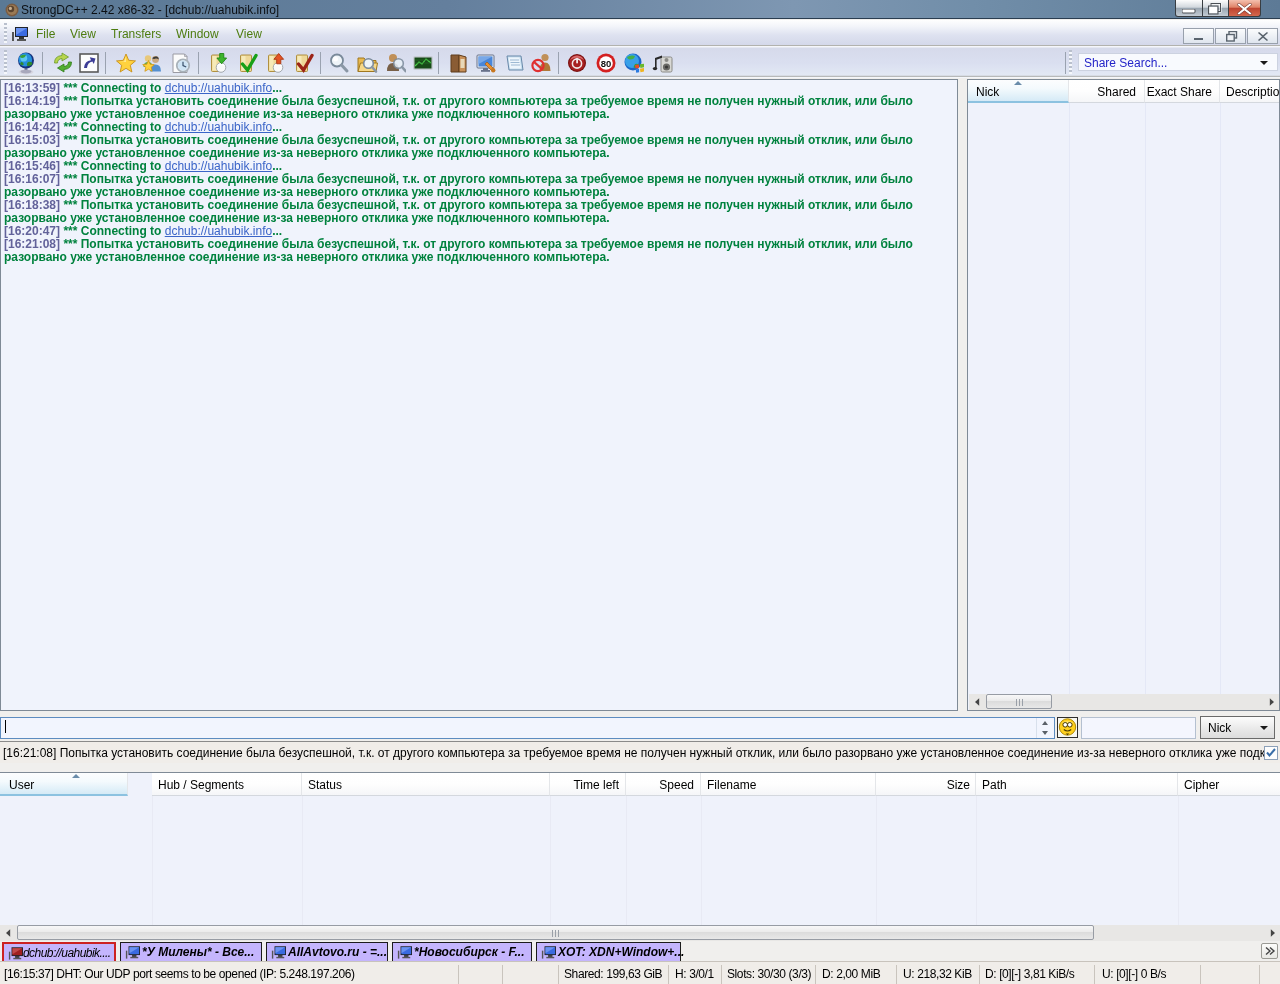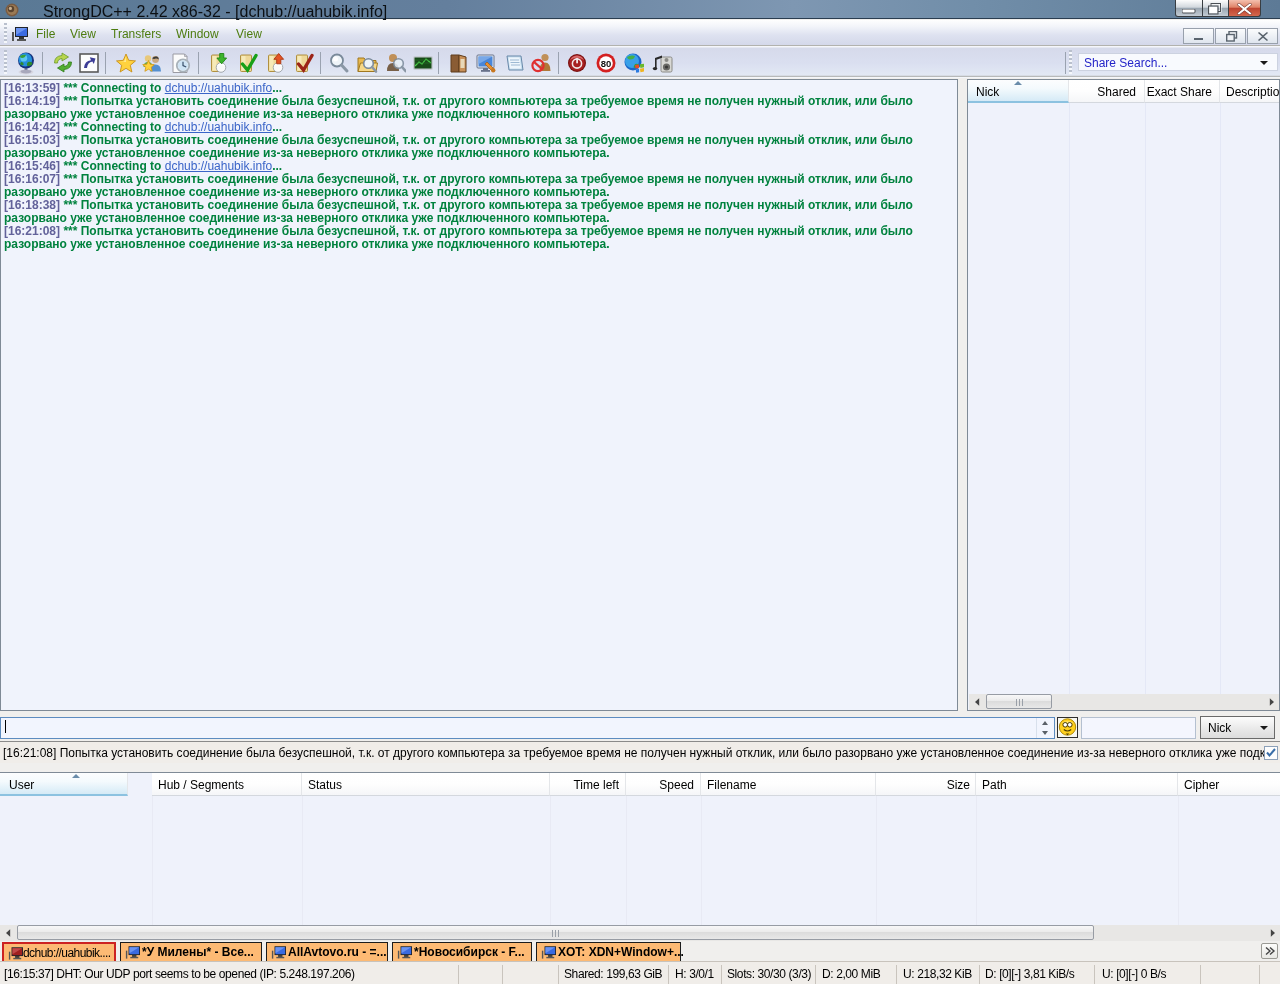--- a/index.html
+++ b/index.html
@@ -3,21 +3,21 @@
 <meta charset="utf-8">
 <style>
 * { margin:0; padding:0; box-sizing:border-box; }
 html,body { width:1280px; height:984px; overflow:hidden; font-family:"Liberation Sans", sans-serif; }
 body { position:relative; background:#f0efed; font-size:12px; }
 .abs { position:absolute; }
 
 
 #titlebar { left:0; top:0; width:1280px; height:19px;
   border-bottom:1px solid #2a3d50; }
-#titletext { position:absolute; left:21px; top:3px; color:#0c1014; font-size:16px;margin-left:22px; }
+#titletext { position:absolute; left:21px; top:3px; color:#0c1014; font-size:12px; }
 .capgrp { position:absolute; left:1175px; top:0; height:18px; width:86px; }
 .capbtn { position:absolute; top:0; height:17px; border:1px solid #383d42; border-top:none;
   background:linear-gradient(180deg,#fdfdfd 0%,#d2d8de 45%,#9aa6b1 52%,#c4ccd4 100%); color:#333;
   text-align:center; }
 .capbtn.min { left:0; width:28px; border-radius:0 0 0 3px; }
 .capbtn.max { left:27px; width:27px; }
 .capbtn.close { left:53px; width:33px; border-radius:0 0 3px 0;
   background:linear-gradient(180deg,#f4c0ae 0%,#e08468 45%,#bf4530 52%,#d4674d 100%); }
 
 
@@ -81,21 +81,21 @@
 
 #statusline { left:0; top:741px; width:1280px; height:22px; background:#f0ede9; border-top:1px solid #8a8a8a; }
 #statusline > span { position:absolute; left:3px; top:4px; font-size:12px; color:#000; white-space:nowrap; }
 #slcheck { position:absolute; left:1264px; top:4px; width:14px; height:14px; background:#fdfdfd; border:1px solid #8ca0b8; }
 
 
 #transfers { left:0; top:772px; width:1280px; height:169px; background:#eff2fb; border-top:1px solid #7f8a96; border-bottom:1px solid #c8c8c8;}
 
 
 #tabbar { left:0; top:941px; width:1280px; height:20px; background:#f0efed; }
-.tab { position:absolute; top:1px; height:32px; background:#fdba74; font-size:12px; }
+.tab { position:absolute; top:1px; height:32px; background:#c4b5fd; font-size:12px;font-style:italic; }
 .tab svg { position:absolute; left:4px; top:2px; }
 .tab span { position:absolute; left:21px; top:2px; white-space:nowrap; }
 .tabg { border:1px solid #1c1c1c; border-bottom:2px solid #00a400; font-weight:bold; }
 
 
 #statusbar { left:0; top:961px; width:1280px; height:23px; background:#f0ede9; border-top:1px solid #c8c3bc; }
 #statusbar div.st { position:absolute; top:5px; font-size:12px; color:#000; white-space:nowrap; letter-spacing:-0.4px; }
 .ssep { position:absolute; top:3px; width:1px; height:19px; background:#c9c4bd; }
 </style>
 </head>
@@ -323,20 +323,21 @@
 <div><span class="ts">[16:14:19]</span> <span class="gr">*** Попытка установить соединение была безуспешной, т.к. от другого компьютера за требуемое время не получен нужный отклик, или было</span></div>
 <div><span class="gr">разорвано уже установленное соединение из-за неверного отклика уже подключенного компьютера.</span></div>
 <div><span class="ts">[16:14:42]</span> <span class="gr">*** Connecting to <span class="lnk">dchub://uahubik.info</span>...</span></div>
 <div><span class="ts">[16:15:03]</span> <span class="gr">*** Попытка установить соединение была безуспешной, т.к. от другого компьютера за требуемое время не получен нужный отклик, или было</span></div>
 <div><span class="gr">разорвано уже установленное соединение из-за неверного отклика уже подключенного компьютера.</span></div>
 <div><span class="ts">[16:15:46]</span> <span class="gr">*** Connecting to <span class="lnk">dchub://uahubik.info</span>...</span></div>
 <div><span class="ts">[16:16:07]</span> <span class="gr">*** Попытка установить соединение была безуспешной, т.к. от другого компьютера за требуемое время не получен нужный отклик, или было</span></div>
 <div><span class="gr">разорвано уже установленное соединение из-за неверного отклика уже подключенного компьютера.</span></div>
 <div><span class="ts">[16:18:38]</span> <span class="gr">*** Попытка установить соединение была безуспешной, т.к. от другого компьютера за требуемое время не получен нужный отклик, или было</span></div>
 <div><span class="gr">разорвано уже установленное соединение из-за неверного отклика уже подключенного компьютера.</span></div>
+<div><span class="ts">[16:20:47]</span> <span class="gr">*** Connecting to <span class="lnk">dchub://uahubik.info</span>...</span></div>
 <div><span class="ts">[16:21:08]</span> <span class="gr">*** Попытка установить соединение была безуспешной, т.к. от другого компьютера за требуемое время не получен нужный отклик, или было</span></div>
 <div><span class="gr">разорвано уже установленное соединение из-за неверного отклика уже подключенного компьютера.</span></div>
 </div>
 </div>
 
 <div id="ulist" class="abs">
   <div class="hdr sorted" style="left:0; width:101px;">
       <span style="left:8px;">Nick</span>
       <div class="sortarr" style="left:46px;"></div>
     </div>

